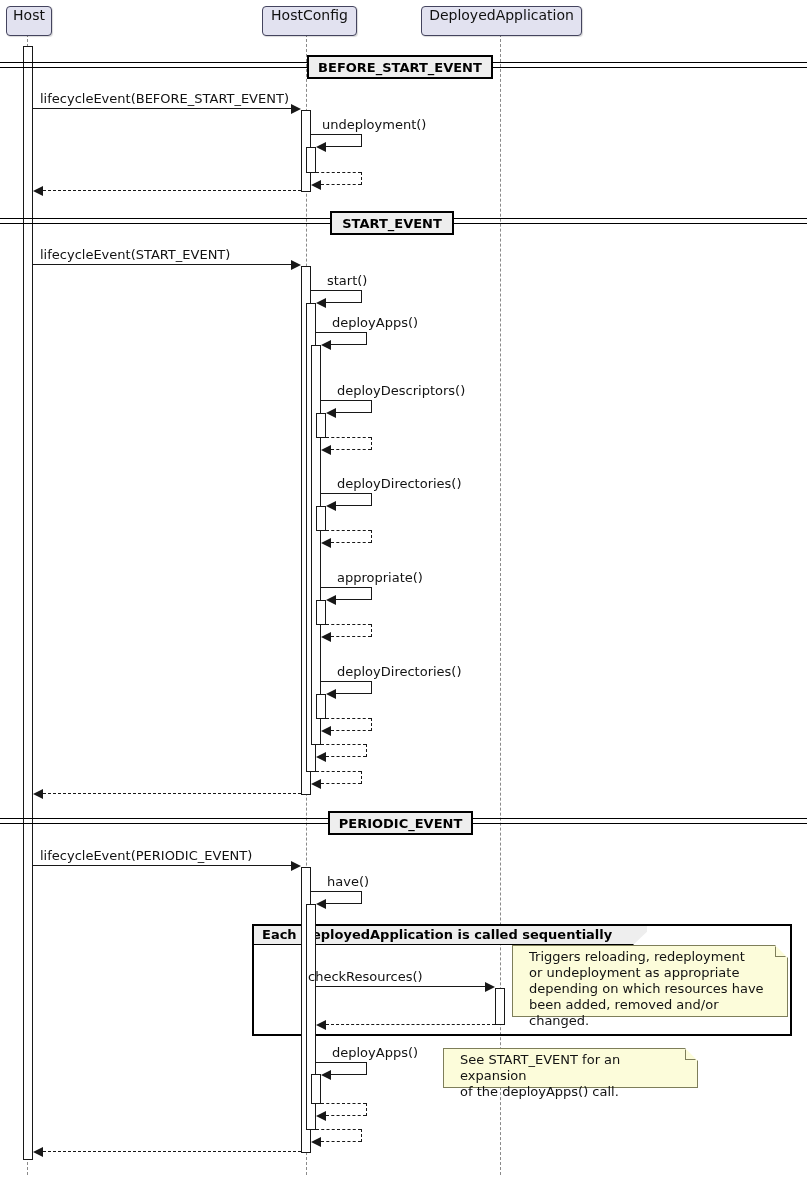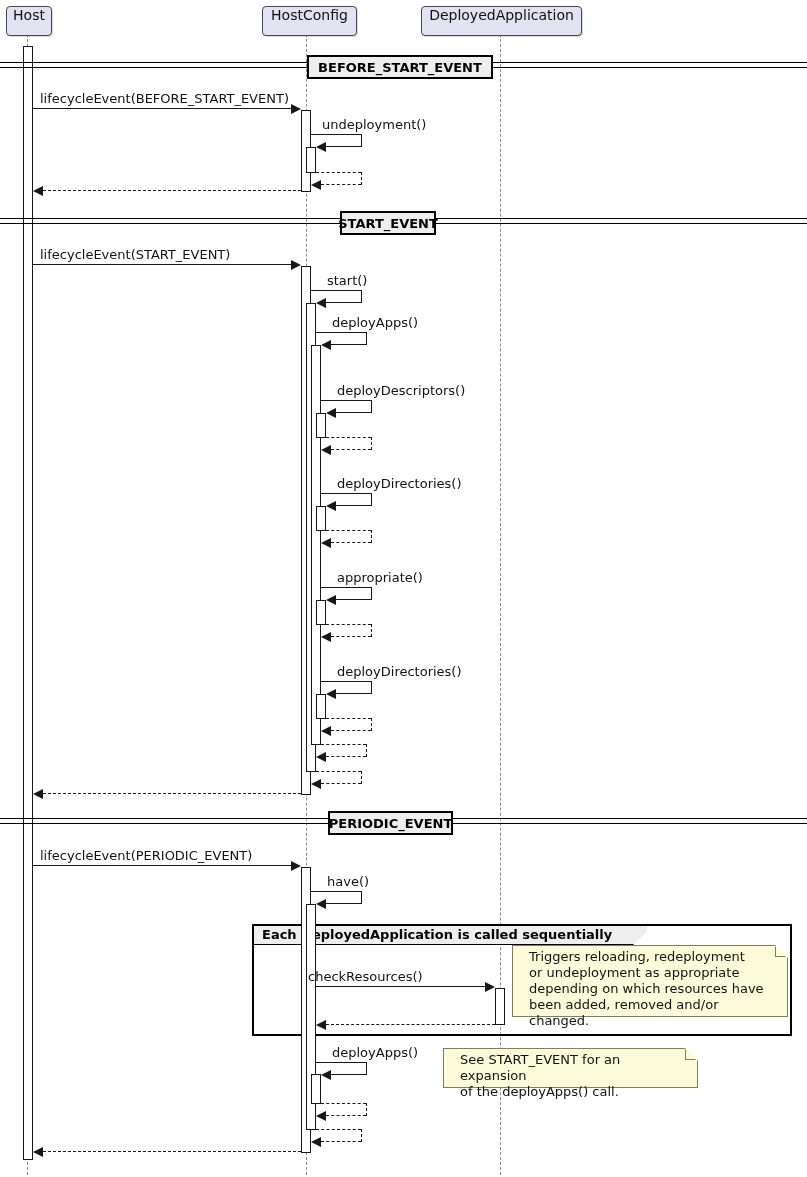--- a/index.html
+++ b/index.html
@@ -73,21 +73,21 @@
   <div class="act" style="left:306px;top:147px;height:26px"></div>
   <div class="hl d" style="left:316px;top:172px;width:45px"></div>
   <div class="vl d" style="left:361px;top:172px;height:13px"></div>
   <div class="hl d" style="left:321px;top:184px;width:40px"></div>
   <div class="arr l" style="left:311px;top:180px"></div>
 
   <div class="hl d" style="left:43px;top:190px;width:258px"></div>
   <div class="arr l" style="left:33px;top:186px"></div>
 
   <div class="divlines" style="top:218px"></div>
-  <div class="divbox" style="left:340px;top:211px;width:96px;height:24px">
+  <div class="divbox" style="left:330px;top:211px;width:124px;height:24px">
       <span>START_EVENT</span>
     </div>
 
   <div class="lbl" style="left:40px;top:247px">lifecycleEvent(START_EVENT)</div>
   <div class="hl" style="left:33px;top:264px;width:258px"></div>
   <div class="arr r" style="left:291px;top:260px"></div>
   <div class="act" style="left:301px;top:266px;height:529px"></div>
 
   <div class="lbl" style="left:327px;top:273px">start()</div>
   <div class="hl" style="left:311px;top:290px;width:50px"></div>
@@ -154,21 +154,21 @@
 
   <div class="hl d" style="left:316px;top:771px;width:45px"></div>
   <div class="vl d" style="left:361px;top:771px;height:13px"></div>
   <div class="hl d" style="left:321px;top:783px;width:40px"></div>
   <div class="arr l" style="left:311px;top:779px"></div>
 
   <div class="hl d" style="left:43px;top:793px;width:258px"></div>
   <div class="arr l" style="left:33px;top:789px"></div>
 
   <div class="divlines" style="top:818px"></div>
-  <div class="divbox" style="left:328px;top:811px;width:125px;height:24px">
+  <div class="divbox" style="left:328px;top:811px;width:145px;height:24px">
       <span>PERIODIC_EVENT</span>
     </div>
 
   <div class="lbl" style="left:40px;top:848px">lifecycleEvent(PERIODIC_EVENT)</div>
   <div class="hl" style="left:33px;top:865px;width:258px"></div>
   <div class="arr r" style="left:291px;top:861px"></div>
   <div class="act" style="left:301px;top:867px;height:286px"></div>
 
   <div class="lbl" style="left:327px;top:874px">have()</div>
   <div class="hl" style="left:311px;top:891px;width:50px"></div>

